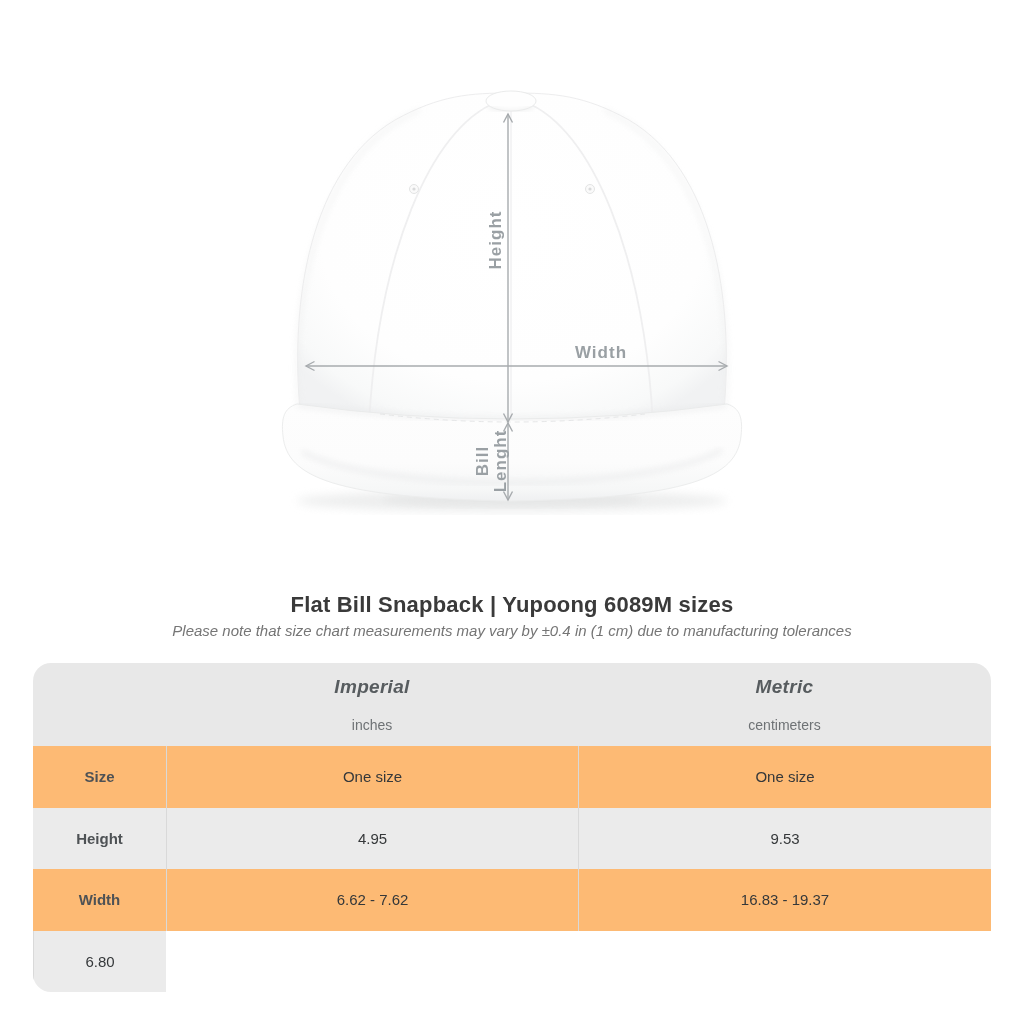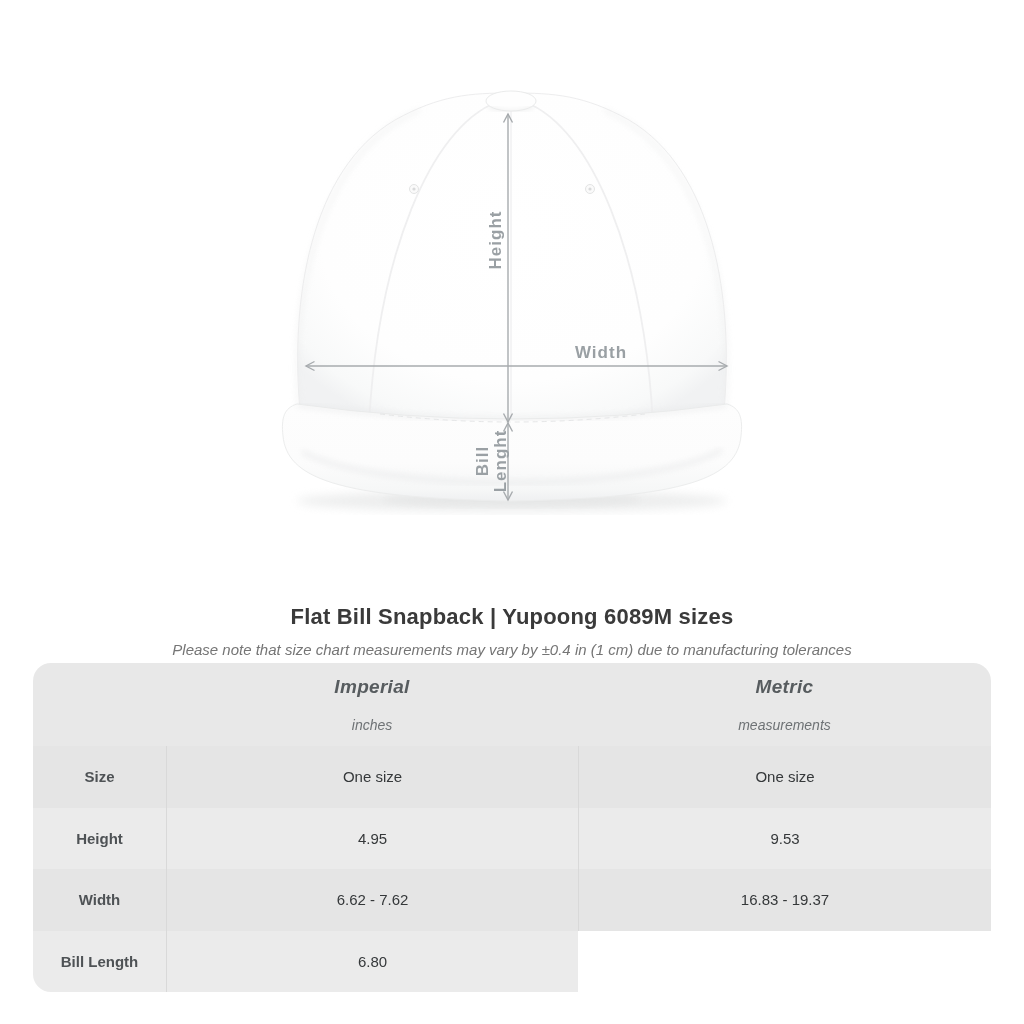--- a/index.html
+++ b/index.html
@@ -10,38 +10,38 @@
 
   
   .hat-figure { position:absolute; top:0; left:0; width:1024px; height:560px; }
   .dim-label {
     font-family:"Liberation Sans", sans-serif;
     font-size:17px; font-weight:bold; letter-spacing:1px; fill:#9aa0a4;
   }
 
   
   .caption { position:absolute; top:592px; left:0; width:1024px; text-align:center; }
-  .caption h1 { margin:12px; font-size:22px; font-weight:bold; color:#3a3a3a; line-height:1.15; letter-spacing:.2px; }
+  .caption h1 { margin:0; font-size:22px; font-weight:bold; color:#3a3a3a; line-height:1.15; letter-spacing:.2px; }
   .caption p  { margin:5px 12px 0; font-size:15px; font-style:italic; color:#757575; }
 
   
   .size-table {
     position:absolute; left:33px; top:663px; width:958px;
     display:grid;
     grid-template-columns:133px 412px 413px;
     grid-template-rows:83px 61.5px 61.5px 61.5px 61.5px;
     border-radius:18px; overflow:hidden;
   }
   .th { background:#e8e8e8; display:flex; flex-direction:column; align-items:center; justify-content:center; }
   .unit-name { font-size:19px; font-weight:bold; font-style:italic; color:#575c5f; letter-spacing:.3px; }
-  .unit-sub  { font-size:14px; font-style:italic; color:#6e7275; margin-top:19px; }
+  .unit-sub  { font-size:14px; color:#6e7275; margin-top:19px; }
   .cell { display:flex; align-items:center; justify-content:center; font-size:15px; color:#35383a; }
   .cell.lbl { font-weight:bold; color:#4e5255; }
   .cell.div { border-left:1px solid #d9d9d9; }
-  .r-white { background:#e5e5e5; }
+  .r-white { background:#fdba74; }
   .r-gray  { background:#ebebeb; }
 </style>
 </head>
 <body>
 
 <div class="page">
 
   <div class="hat-figure">
     <svg width="1024" height="560" viewBox="0 0 1024 560">
       <defs>
@@ -135,32 +135,31 @@
 
   <div class="size-table">
 
     <div class="th"></div>
     <div class="th">
       <div class="unit-name">Imperial</div>
       <div class="unit-sub">inches</div>
     </div>
     <div class="th">
       <div class="unit-name">Metric</div>
-      <div class="unit-sub">measurements</div>
+      <div class="unit-sub">centimeters</div>
     </div>
 
     <div class="cell lbl r-white">Size</div>
     <div class="cell div r-white">One size</div>
     <div class="cell div r-white">One size</div>
 
     <div class="cell lbl r-gray">Height</div>
     <div class="cell div r-gray">4.95</div>
     <div class="cell div r-gray">9.53</div>
 
     <div class="cell lbl r-white">Width</div>
     <div class="cell div r-white">6.62 - 7.62</div>
     <div class="cell div r-white">16.83 - 19.37</div>
 
-    <div class="cell lbl r-gray">Bill Length</div>
     <div class="cell div r-gray">6.80</div>
   </div>
 
 </div>
 
 </body></html>

